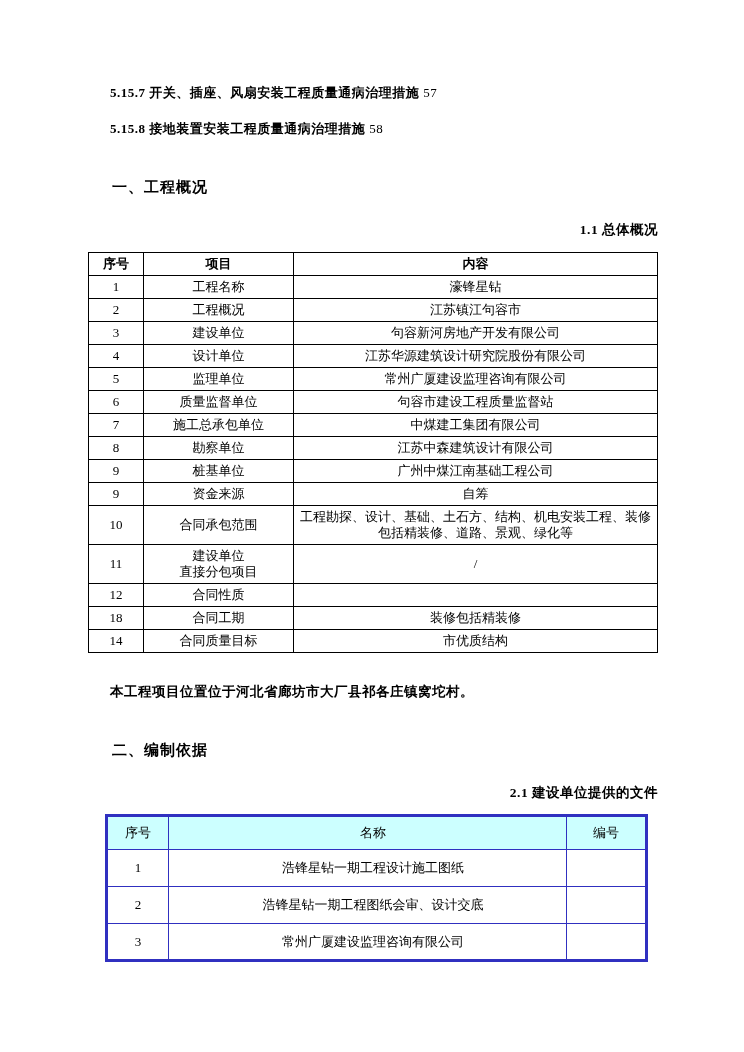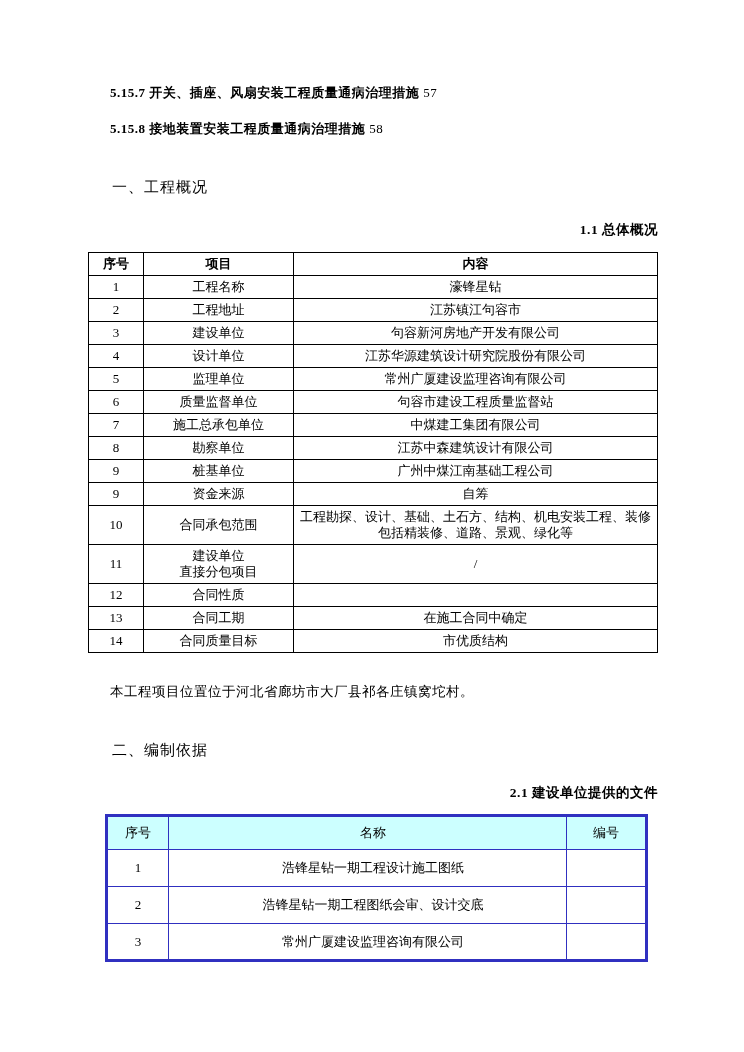--- a/index.html
+++ b/index.html
@@ -8,39 +8,39 @@
     position:relative;
     width:744px; height:1052px;
     background:#ffffff;
     color:#000;
     font-family:"Liberation Serif","DejaVu Serif",serif;
     padding:84px 86px 0 88px;
     overflow:hidden;
   }
   .toc-line { font-size:13px; font-weight:bold; margin:0 0 18px 22px; letter-spacing:0.5px; }
   .toc-page { font-weight:normal; margin-left:4px; }
-  .heading  { font-size:15px; font-weight:normal; margin:40px 0 0 24px; letter-spacing:1px; }
+  .heading  { font-size:15px; font-weight:bold; margin:40px 0 0 24px; letter-spacing:1px; }
   .subheading { font-size:13.5px; font-weight:bold; margin:24px 0 0 22px; letter-spacing:0.5px;text-align:right; }
 
   table.overview {
     border-collapse:collapse; table-layout:fixed;
     width:570px; margin-top:13px;
   }
   table.overview th, table.overview td {
     border:1px solid #000;
     font-size:13px; line-height:16px;
     padding:3px 4px;
     text-align:center; vertical-align:middle;
   }
   table.overview th { font-weight:bold; }
   table.overview .col-no   { width:55px; }
   table.overview .col-item { width:150px; white-space:pre-line; }
   table.overview .col-content { }
 
-  .body-paragraph { font-size:13.5px; margin:30px 0 0 22px; letter-spacing:0.5px; }
+  .body-paragraph { font-size:13.5px; margin:30px 0 0 22px; letter-spacing:0.5px;font-weight:bold; }
 
   table.docs {
     border-collapse:collapse; table-layout:fixed;
     width:540px; margin:12px 0 0 17px;
     border:3px solid var(--doc-table-border, #3030c0);
   }
   table.docs th, table.docs td {
     border:1px solid var(--doc-table-border, #3030c0);
     font-size:13px; vertical-align:middle;
   }
@@ -77,21 +77,21 @@
       </tr>
     </thead>
     <tbody>
       <tr>
         <td class="col-no">1</td>
         <td class="col-item">工程名称</td>
         <td class="col-content">濠锋星钻</td>
       </tr>
       <tr>
         <td class="col-no">2</td>
-        <td class="col-item">工程地址</td>
+        <td class="col-item">工程概况</td>
         <td class="col-content">江苏镇江句容市</td>
       </tr>
       <tr>
         <td class="col-no">3</td>
         <td class="col-item">建设单位</td>
         <td class="col-content">句容新河房地产开发有限公司</td>
       </tr>
       <tr>
         <td class="col-no">4</td>
         <td class="col-item">设计单位</td>
@@ -137,23 +137,23 @@
         <td class="col-item">建设单位
 直接分包项目</td>
         <td class="col-content">/</td>
       </tr>
       <tr>
         <td class="col-no">12</td>
         <td class="col-item">合同性质</td>
         <td class="col-content"></td>
       </tr>
       <tr>
-        <td class="col-no">13</td>
+        <td class="col-no">18</td>
         <td class="col-item">合同工期</td>
-        <td class="col-content">在施工合同中确定</td>
+        <td class="col-content">装修包括精装修</td>
       </tr>
       <tr>
         <td class="col-no">14</td>
         <td class="col-item">合同质量目标</td>
         <td class="col-content">市优质结构</td>
       </tr>
     </tbody>
   </table>
 
   <p class="body-paragraph">本工程项目位置位于河北省廊坊市大厂县祁各庄镇窝坨村。</p>

